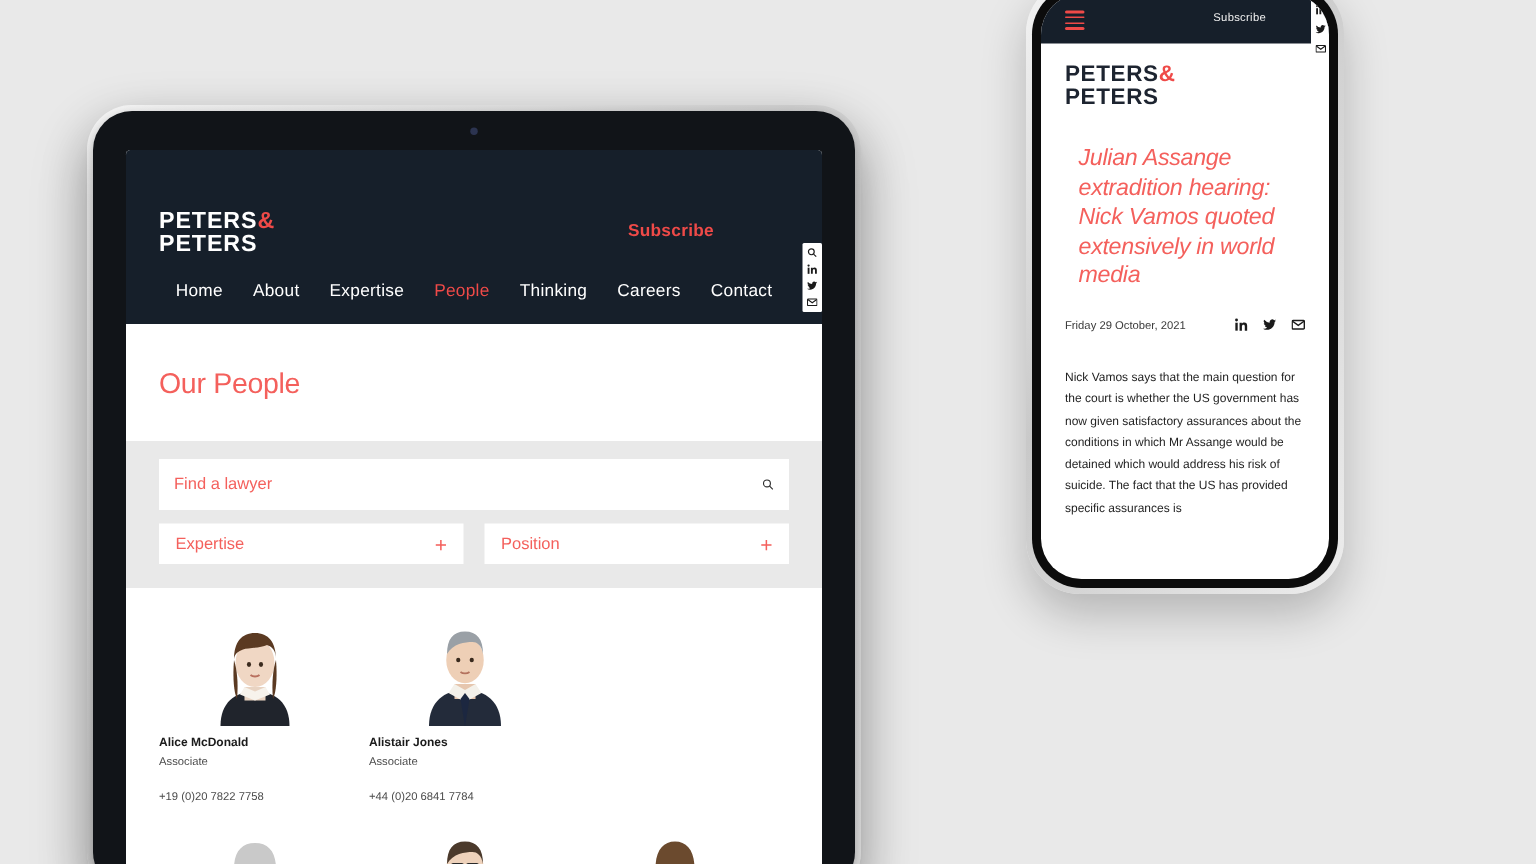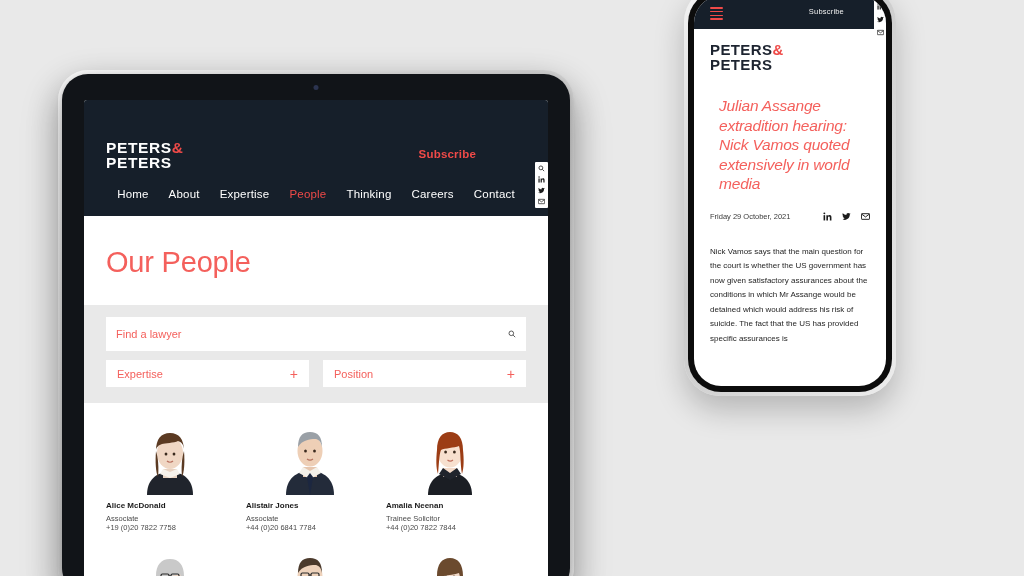--- a/index.html
+++ b/index.html
@@ -66,21 +66,21 @@
     width: 13px; background: #ffffff;
     display: flex; flex-direction: column; align-items: center;
     padding: 3px 0; gap: 4px; z-index: 6;
     border-radius: 1px;
   }
   .t-socialrail svg { display: block; }
 
   
   .t-hero { background: #fff; padding: 30px 22px 26px 22px; }
   .t-hero h1 {
-    color: #f4605c; font-size: 29px; font-weight: 400; letter-spacing: -.2px;
+    color: #f4605c; font-size: 19px; font-weight: 400; letter-spacing: -.2px;
   }
 
   
   .t-filters { background: #e9e9e9; padding: 12px 22px 16px 22px; }
   .t-search {
     background: #fff; height: 27px; display: flex; align-items: center;
     padding: 17px 10px; margin-bottom: 9px;
   }
   .t-search span { color: #f4605c; font-size: 11px; flex: 1; font-weight: 500; }
   .t-filter-row { display: flex; gap: 14px; }
@@ -94,21 +94,21 @@
 
   
   .t-people { background: #fff; padding: 14px 22px 0 22px; }
   .t-row { display: flex; gap: 0; }
   .t-card { width: 33.333%; padding-right: 12px; }
   .t-photo {
     height: 78px; display: flex; align-items: flex-end; justify-content: center;
     margin-bottom: 6px; overflow: hidden;
   }
   .t-card .nm { font-size: 8px; font-weight: 700; color: #1b1b1b; margin-bottom: 3.5px; }
-  .t-card .rl { font-size: 7.5px; color: #4b4b4b; margin-bottom: 0; }
+  .t-card .rl { font-size: 7.5px; color: #4b4b4b; margin-bottom: 14px; }
   .t-card .ph { font-size: 7.5px; color: #4b4b4b; }
   .t-row2 .t-photo { height: 70px; }
 
   
   .phone-edge {
     position: absolute; left: 684px; top: -14px;
     width: 212px; height: 410px;
     border-radius: 36px;
     background: linear-gradient(120deg,#f4f4f4 0%,#c9c9c9 40%,#ededed 100%);
     box-shadow: 0 14px 30px rgba(0,0,0,.22);
@@ -270,37 +270,20 @@
                 <ellipse cx="26.5" cy="34" rx="1.4" ry="1.5" fill="#3a2a1e"></ellipse>
                 <ellipse cx="35.5" cy="34" rx="1.4" ry="1.5" fill="#3a2a1e"></ellipse>
                 <path d="M28 42c1.6 1.2 4.4 1.2 6 0" fill="none" stroke="#b4725e" stroke-width="1.2"></path>
               </svg>
             </div>
             <div class="nm">Alistair Jones</div>
             <div class="rl">Associate</div>
             <div class="ph">+44 (0)20 6841 7784</div>
           </div>
 
-          <div class="t-card">
-            <div class="t-photo">
-              <svg width="62" height="78" viewBox="0 0 62 78">
-                <path d="M9 78c0-14 9-22 22-22s22 8 22 22z" fill="#1b1e24"></path>
-                <path d="M24 51h14v9h-14z" fill="#f2d9c8"></path>
-                <ellipse cx="31" cy="35" rx="12.5" ry="15.5" fill="#f7e0cf"></ellipse>
-                <path d="M18 33c0-12 5-18 13-18s13 6 13 18c1 9 1 18-1 24-2-11-1-22-3-28-5 2-14 2-18 4-2 5-2 15-3 24-2-6-2-15-1-24z" fill="#9c3d15"></path>
-                <path d="M31 56l-7-5-4 6 11 6 11-6-4-6z" fill="#20242c"></path>
-                <ellipse cx="26.6" cy="35" rx="1.4" ry="1.6" fill="#3a2a1e"></ellipse>
-                <ellipse cx="35.4" cy="35" rx="1.4" ry="1.6" fill="#3a2a1e"></ellipse>
-                <path d="M28.5 43c1.5 1.2 4 1.2 5.5 0" fill="none" stroke="#c26f5d" stroke-width="1.2"></path>
-              </svg>
-            </div>
-            <div class="nm">Amalia Neenan</div>
-            <div class="rl">Trainee Solicitor</div>
-            <div class="ph">+44 (0)20 7822 7844</div>
-          </div>
 
         </div>
 
         <div class="t-row t-row2" style="margin-top:14px;">
 
           <div class="t-card">
             <div class="t-photo">
               <svg width="62" height="70" viewBox="0 0 62 70">
                 <path d="M8 70c0-14 9-22 23-22s23 8 23 22z" fill="#1f2228"></path>
                 <path d="M24 46h14v8h-14z" fill="#e9d0bd"></path>

